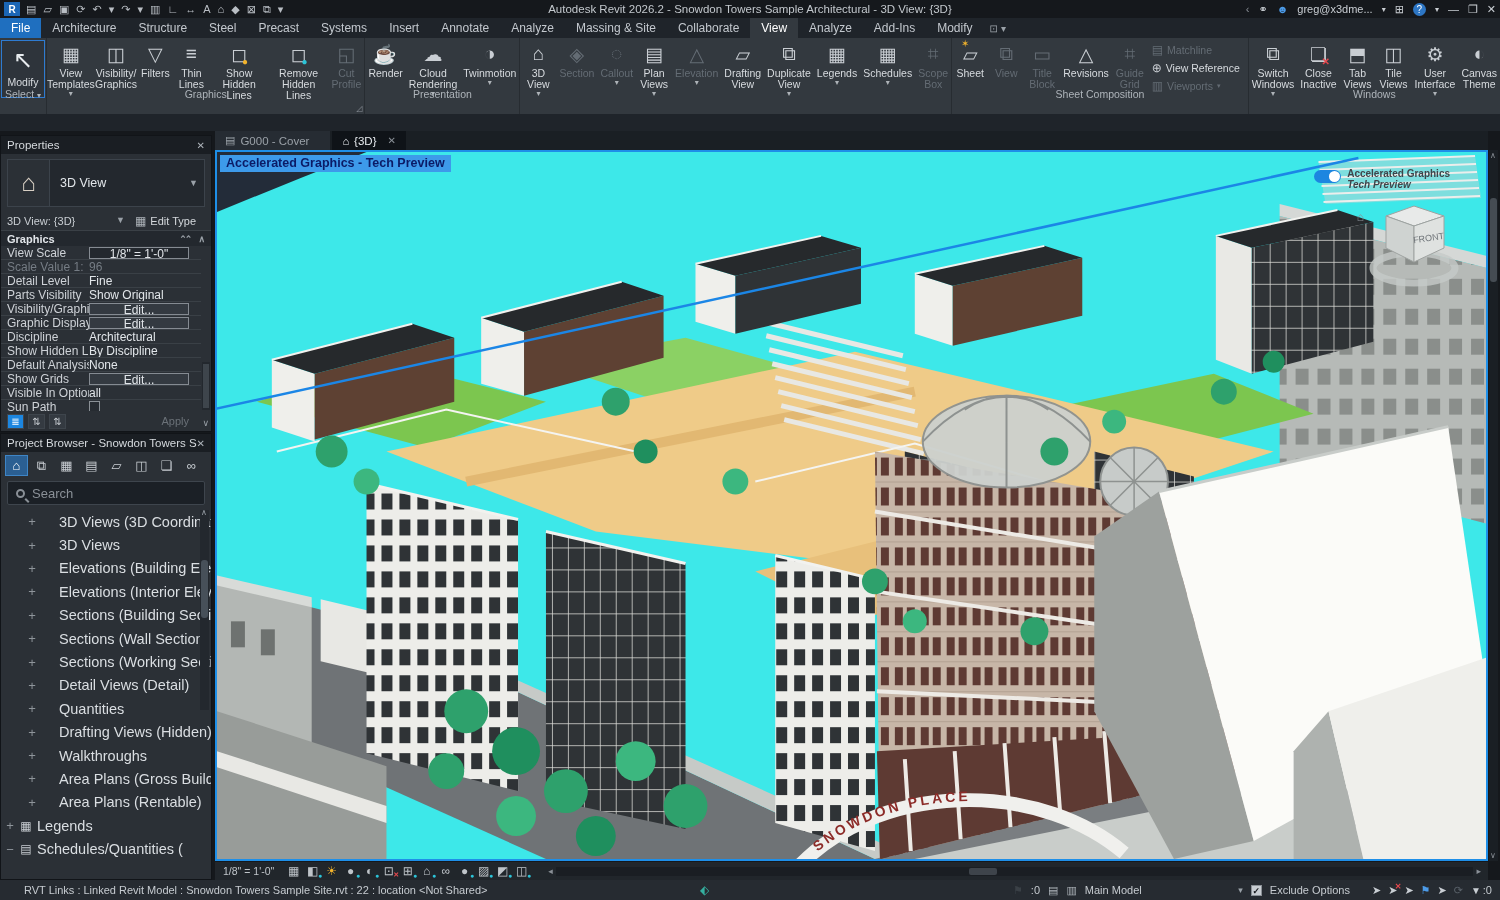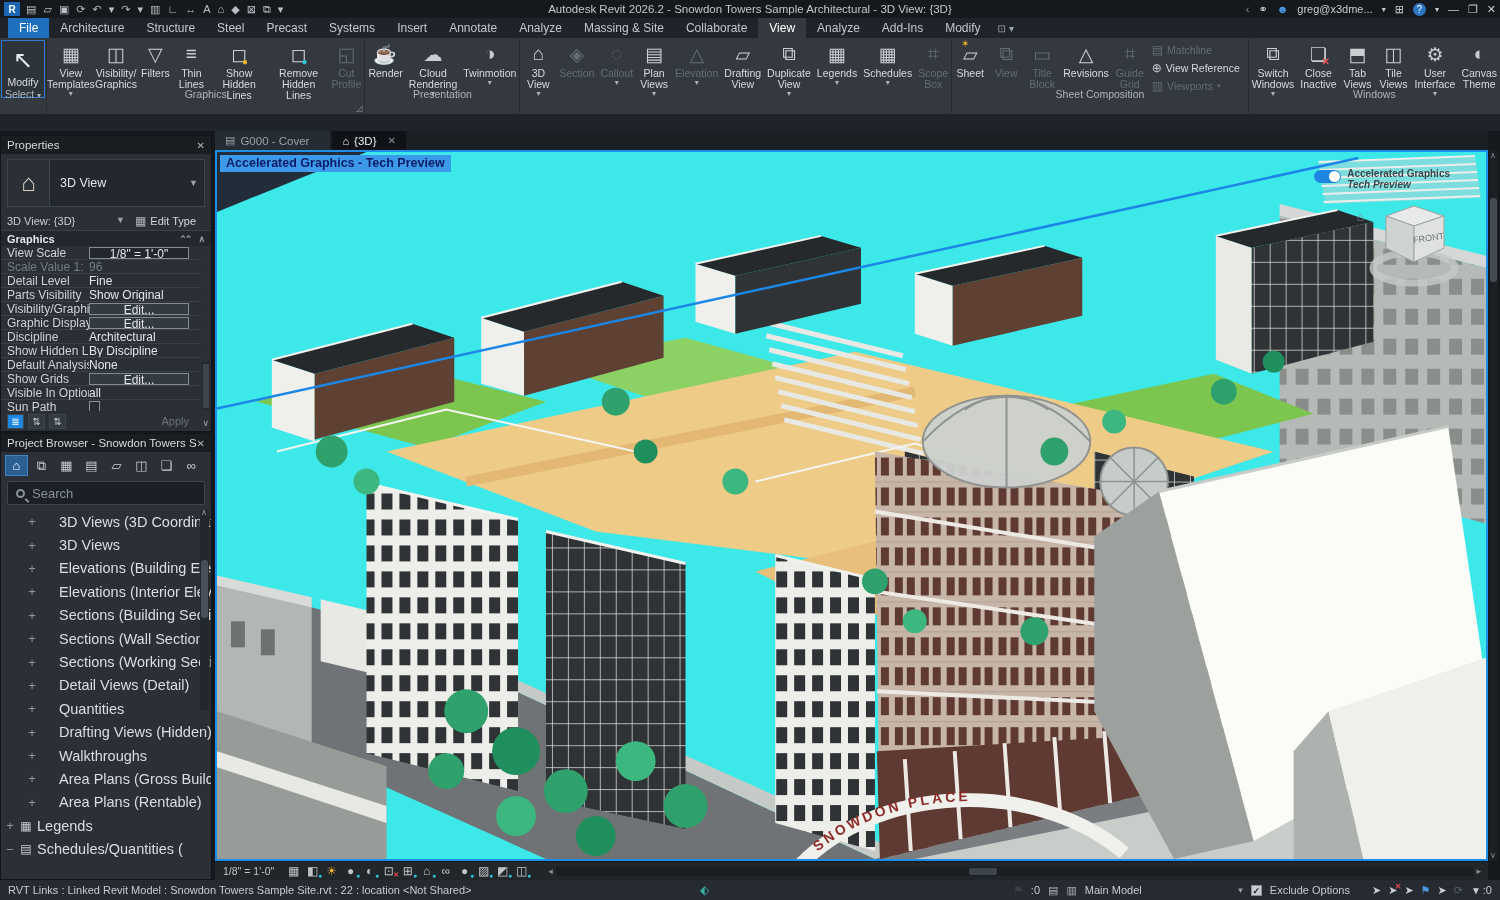--- a/index.html
+++ b/index.html
@@ -14,21 +14,21 @@
   .qat { display:flex; gap:7px; align-items:center; color:#B9BEC4; font-size:11px; }
   #tb-title { position:absolute; left:0; right:0; text-align:center; font-size:11.5px; color:#C3C8CD; pointer-events:none; }
   #tb-right { position:absolute; right:4px; top:0; height:18px; display:flex; gap:9px; align-items:center; font-size:11px; }
   .helpq { width:13px; height:13px; border-radius:50%; background:#2D76C4; color:#fff;
     font-size:10px; display:flex; align-items:center; justify-content:center; }
 
   
   #tabrow { position:absolute; left:0; top:18px; width:1500px; height:20px;
     background:#1F242A; display:flex; align-items:stretch; font-size:12px; }
   .tab { padding:0 11px; display:flex; align-items:center; color:#C3C8CE; }
-  .tab.k-file { background:#1F6FBF; color:#fff;margin-left:8px; }
+  .tab.k-file { background:#1F6FBF; color:#fff; }
   .tab.active { background:#33393F; color:#fff; }
   #tabrow .extra { display:flex; align-items:center; gap:3px; color:#9AA1A8; padding-left:6px; font-size:10px; }
 
   
   #ribbon { position:absolute; left:0; top:38px; width:1500px; height:76px;
     background:#33393F; display:flex; }
   .panel { position:relative; border-right:1px solid #272C31; padding-bottom:13px; display:flex; }
   .plabel { position:absolute; left:0; right:0; bottom:13px; height:13px; text-align:center;
     font-size:10.5px; color:#AEB4BA; line-height:13px; }
   .pbtns { display:flex; align-items:flex-start; }
@@ -152,21 +152,21 @@
   .vci.cdot::after { content:"●"; position:absolute; right:0px; bottom:-1px; font-size:7px; color:#2CC4D8; }
   .vci.redx::after { content:"✕"; position:absolute; right:-1px; bottom:-1px; font-size:7px; color:#E5484D; font-weight:bold; }
   #hsb { display:flex; align-items:center; flex:1; margin:0 4px 0 14px; }
   #hsb .arrow { font-size:9px; color:#8A9097; padding:0 3px; }
   #hsb .track { flex:1; height:9px; background:#1A1E23; position:relative; }
   #hsb .thumb { position:absolute; left:45%; width:28px; top:1px; bottom:1px; background:#3E444B; border-radius:2px; }
 
   
   #statusbar { position:absolute; left:0; top:880px; width:1500px; height:20px;
     background:#262B31; display:flex; align-items:center; font-size:11px; color:#C6CBD0; }
-  #statusbar .ltext { padding-left:8px; white-space:nowrap; }
+  #statusbar .ltext { padding-left:24px; white-space:nowrap; }
   #stcenter { position:absolute; left:700px; font-size:12px; color:#35B0A0; }
   #stright { position:absolute; right:8px; display:flex; align-items:center; gap:8px; }
   #stright .ico { font-size:11px; color:#AEB4BA; }
   #stright .flag { color:#3A4046; }
   #mainmodel { width:158px; display:flex; align-items:center; }
   #mainmodel .caret { margin-left:auto; font-size:9px; color:#9AA1A8; }
   .chk { width:11px; height:11px; background:#C8CDD2; color:#14171B; font-size:9px; line-height:11px;
     text-align:center; font-weight:bold; border:1px solid #8A9096; }
   #selicons { display:flex; gap:7px; margin-left:14px; }
   #selicons .si { position:relative; font-size:11px; color:#C9CED3; }

